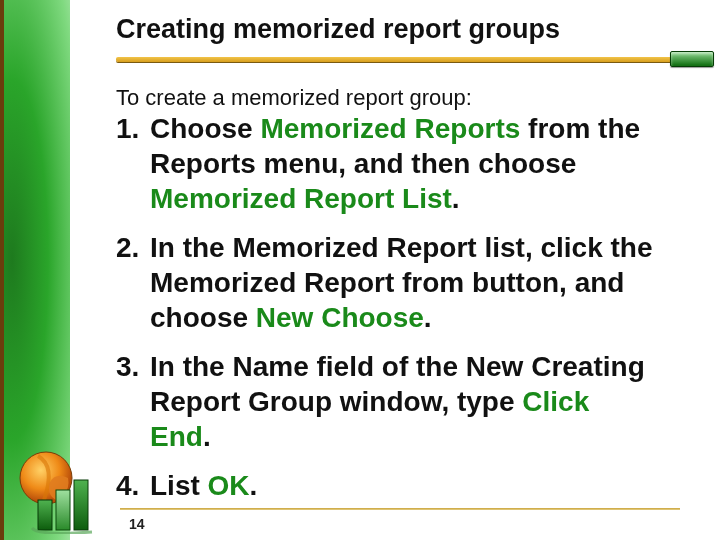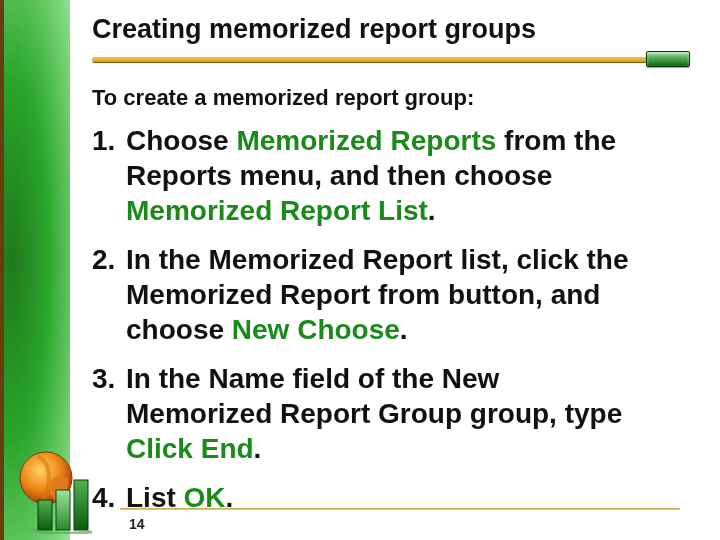--- a/index.html
+++ b/index.html
@@ -24,21 +24,21 @@
 
   
   .corner-icon {
     position: absolute;
     left: 8px; bottom: 6px;
     width: 100px; height: 90px;
   }
 
   .content {
     position: absolute;
-    left: 92px; top: 14px;
+    left: 116px; top: 14px;
     width: 592px;
   }
   .title {
     font-weight: 900;
     font-size: 27px;
     color: #111;
     letter-spacing: 0px;
     padding-bottom: 6px;
   }
   .title-rule {
@@ -57,23 +57,22 @@
     position:absolute; right: -6px; top: -2px;
     width: 44px; height: 16px;
     background: linear-gradient(#8fd88f,#0d6b0d);
     border: 1px solid #053d05;
     border-radius: 2px;
     box-shadow: inset 0 2px 3px rgba(255,255,255,0.5), 0 1px 1px rgba(0,0,0,0.4);
   }
 
   .intro {
     font-size: 22px;
-    font-weight: 700;
+    font-weight: 400;
     color: #111;
-    margin-bottom: 12px;
   }
   ol.steps {
     list-style: none;
     counter-reset: step;
     padding-left: 0;
   }
   ol.steps > li {
     counter-increment: step;
     position: relative;
     font-size: 28px;
@@ -153,21 +152,21 @@
     <div class="intro">To create a memorized report group:</div>
 
     <ol class="steps">
       <li>
         <span>Choose </span><span class="kw">Memorized Reports</span><span> from the Reports menu, and then choose </span><span class="kw">Memorized Report List</span><span>.</span>
       </li>
       <li>
         <span>In the Memorized Report list, click the Memorized Report from button, and choose </span><span class="kw">New Choose</span><span></span><span class="kw"></span><span>.</span>
       </li>
       <li>
-        <span>In the Name field of the New Memorized Report Group group, type </span><span class="kw">Click End</span><span></span><span class="kw"></span><span>.</span>
+        <span>In the Name field of the New Creating Report Group window, type </span><span class="kw">Click End</span><span></span><span class="kw"></span><span>.</span>
       </li>
       <li>
         <span>List </span><span class="kw">OK</span><span></span><span class="kw"></span><span>.</span>
       </li>
     </ol>
   </div>
 
   <div class="footer-rule"></div>
   <div class="page-num">14</div>
 

